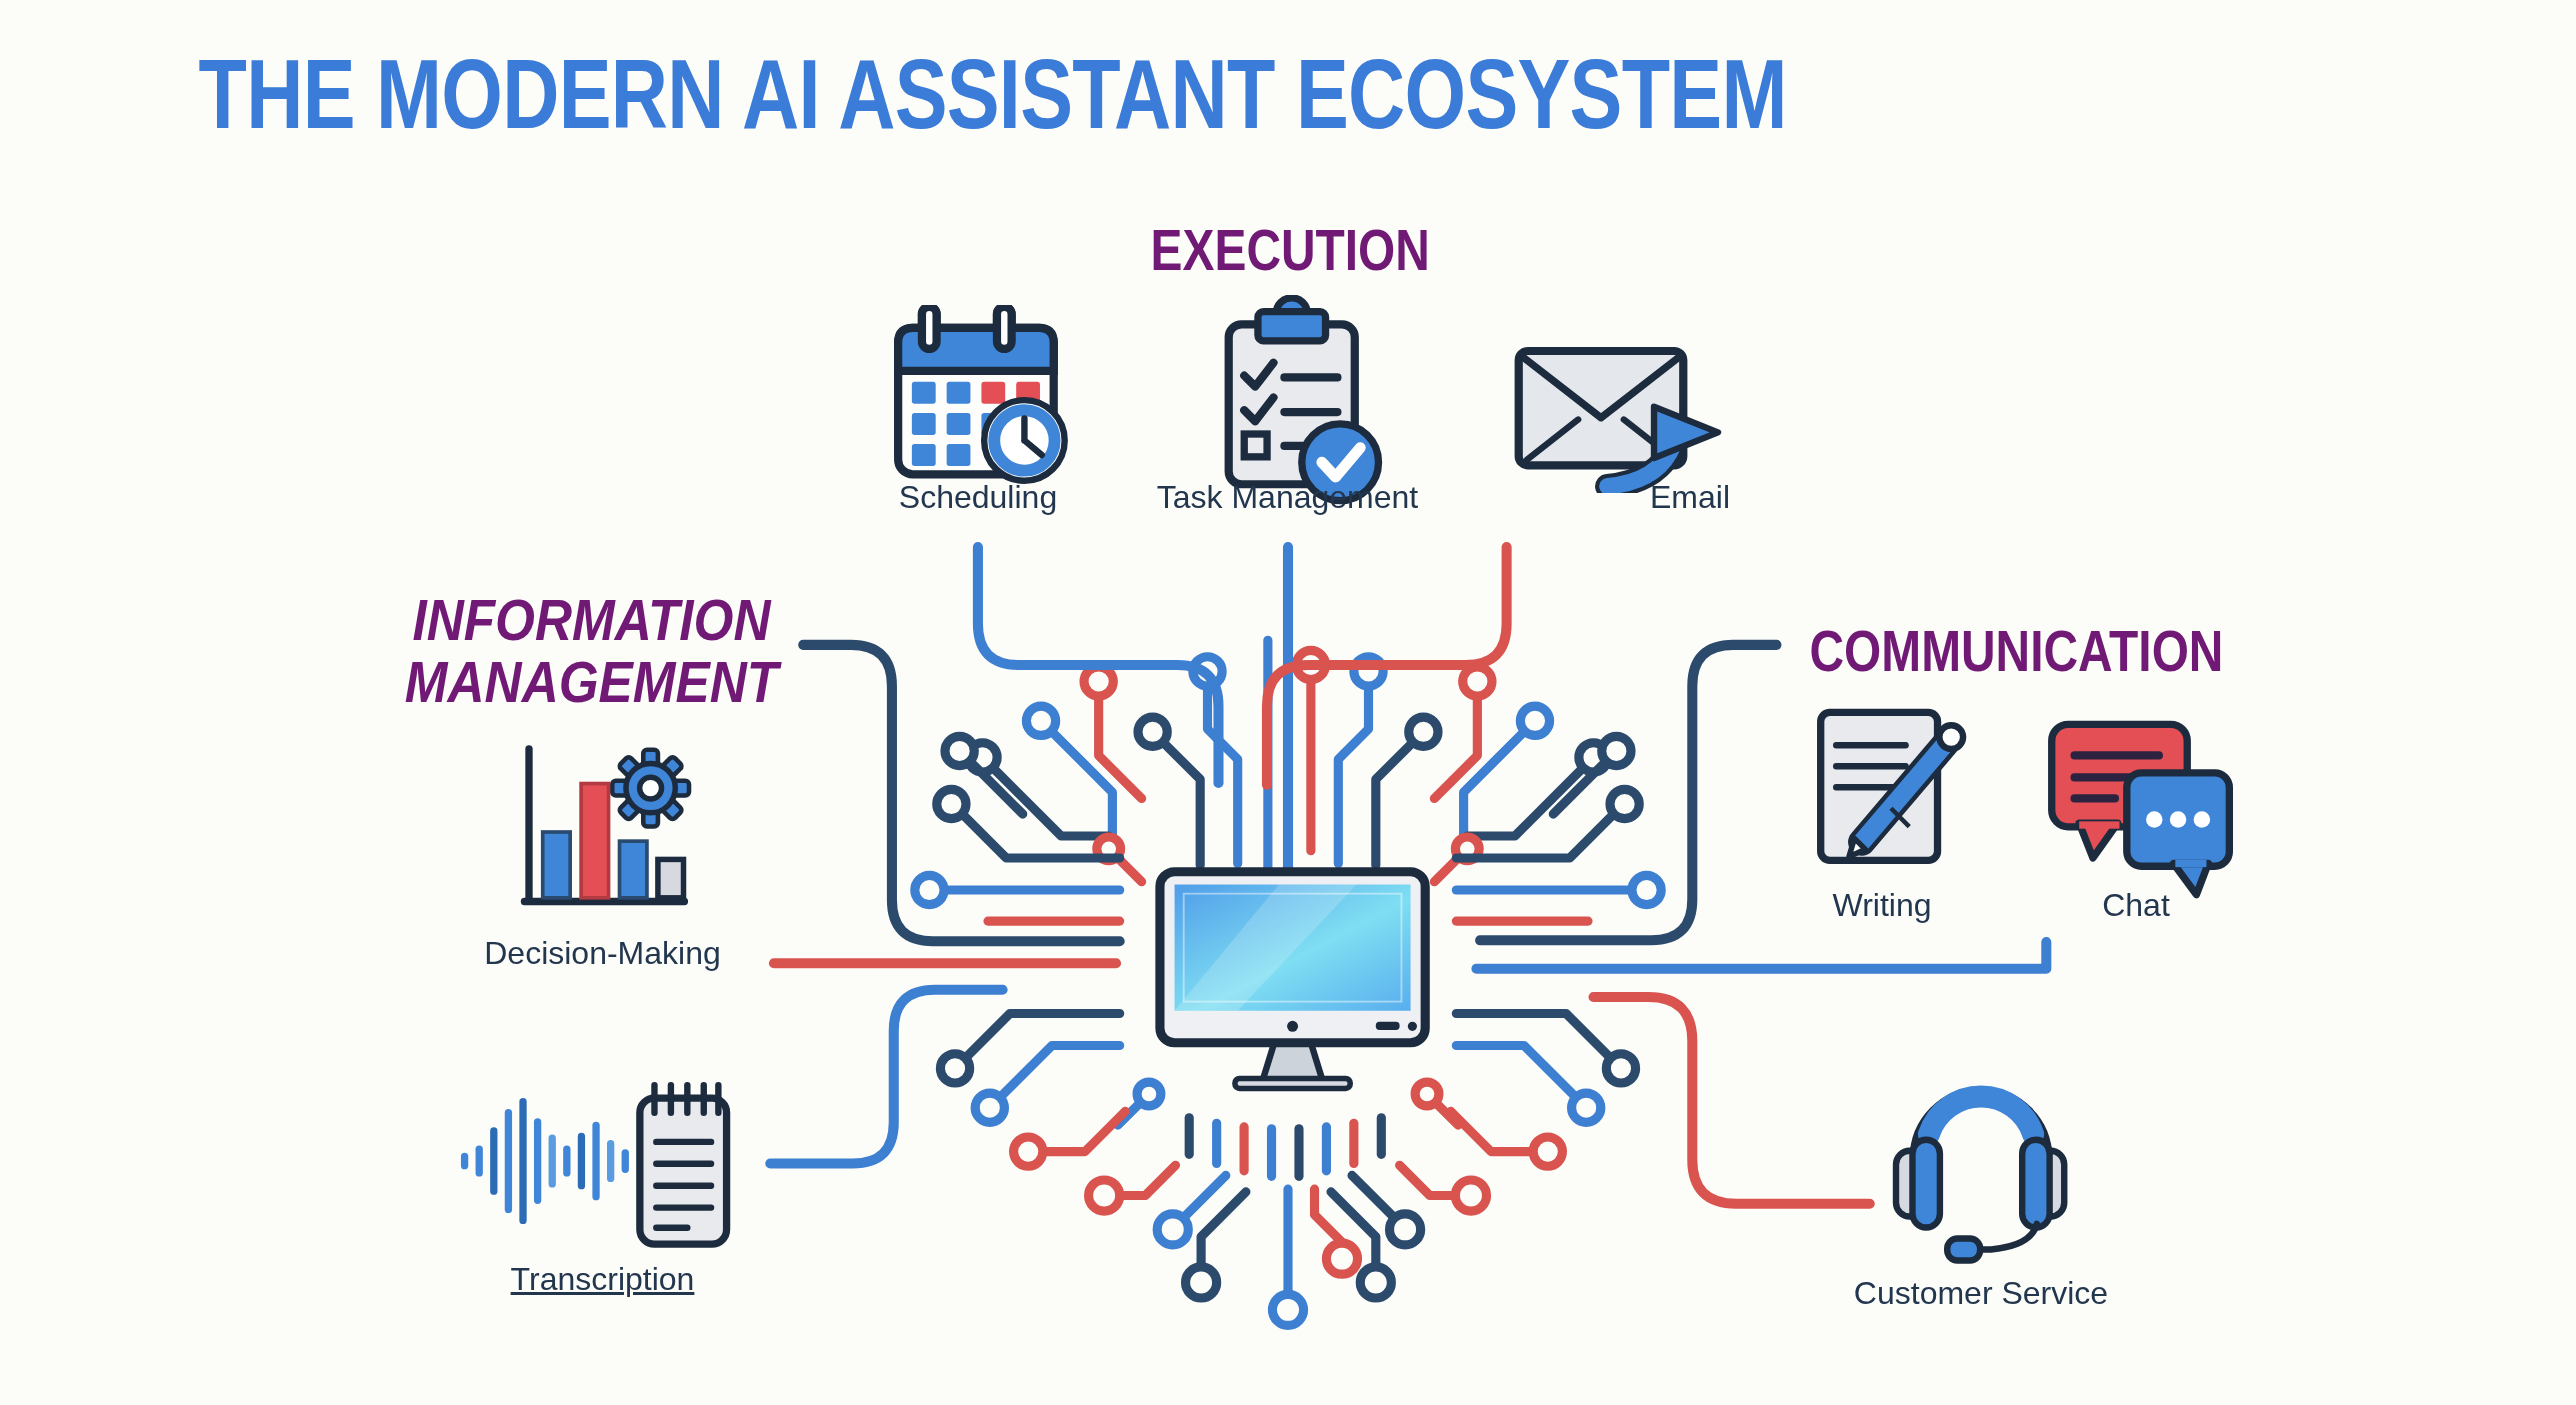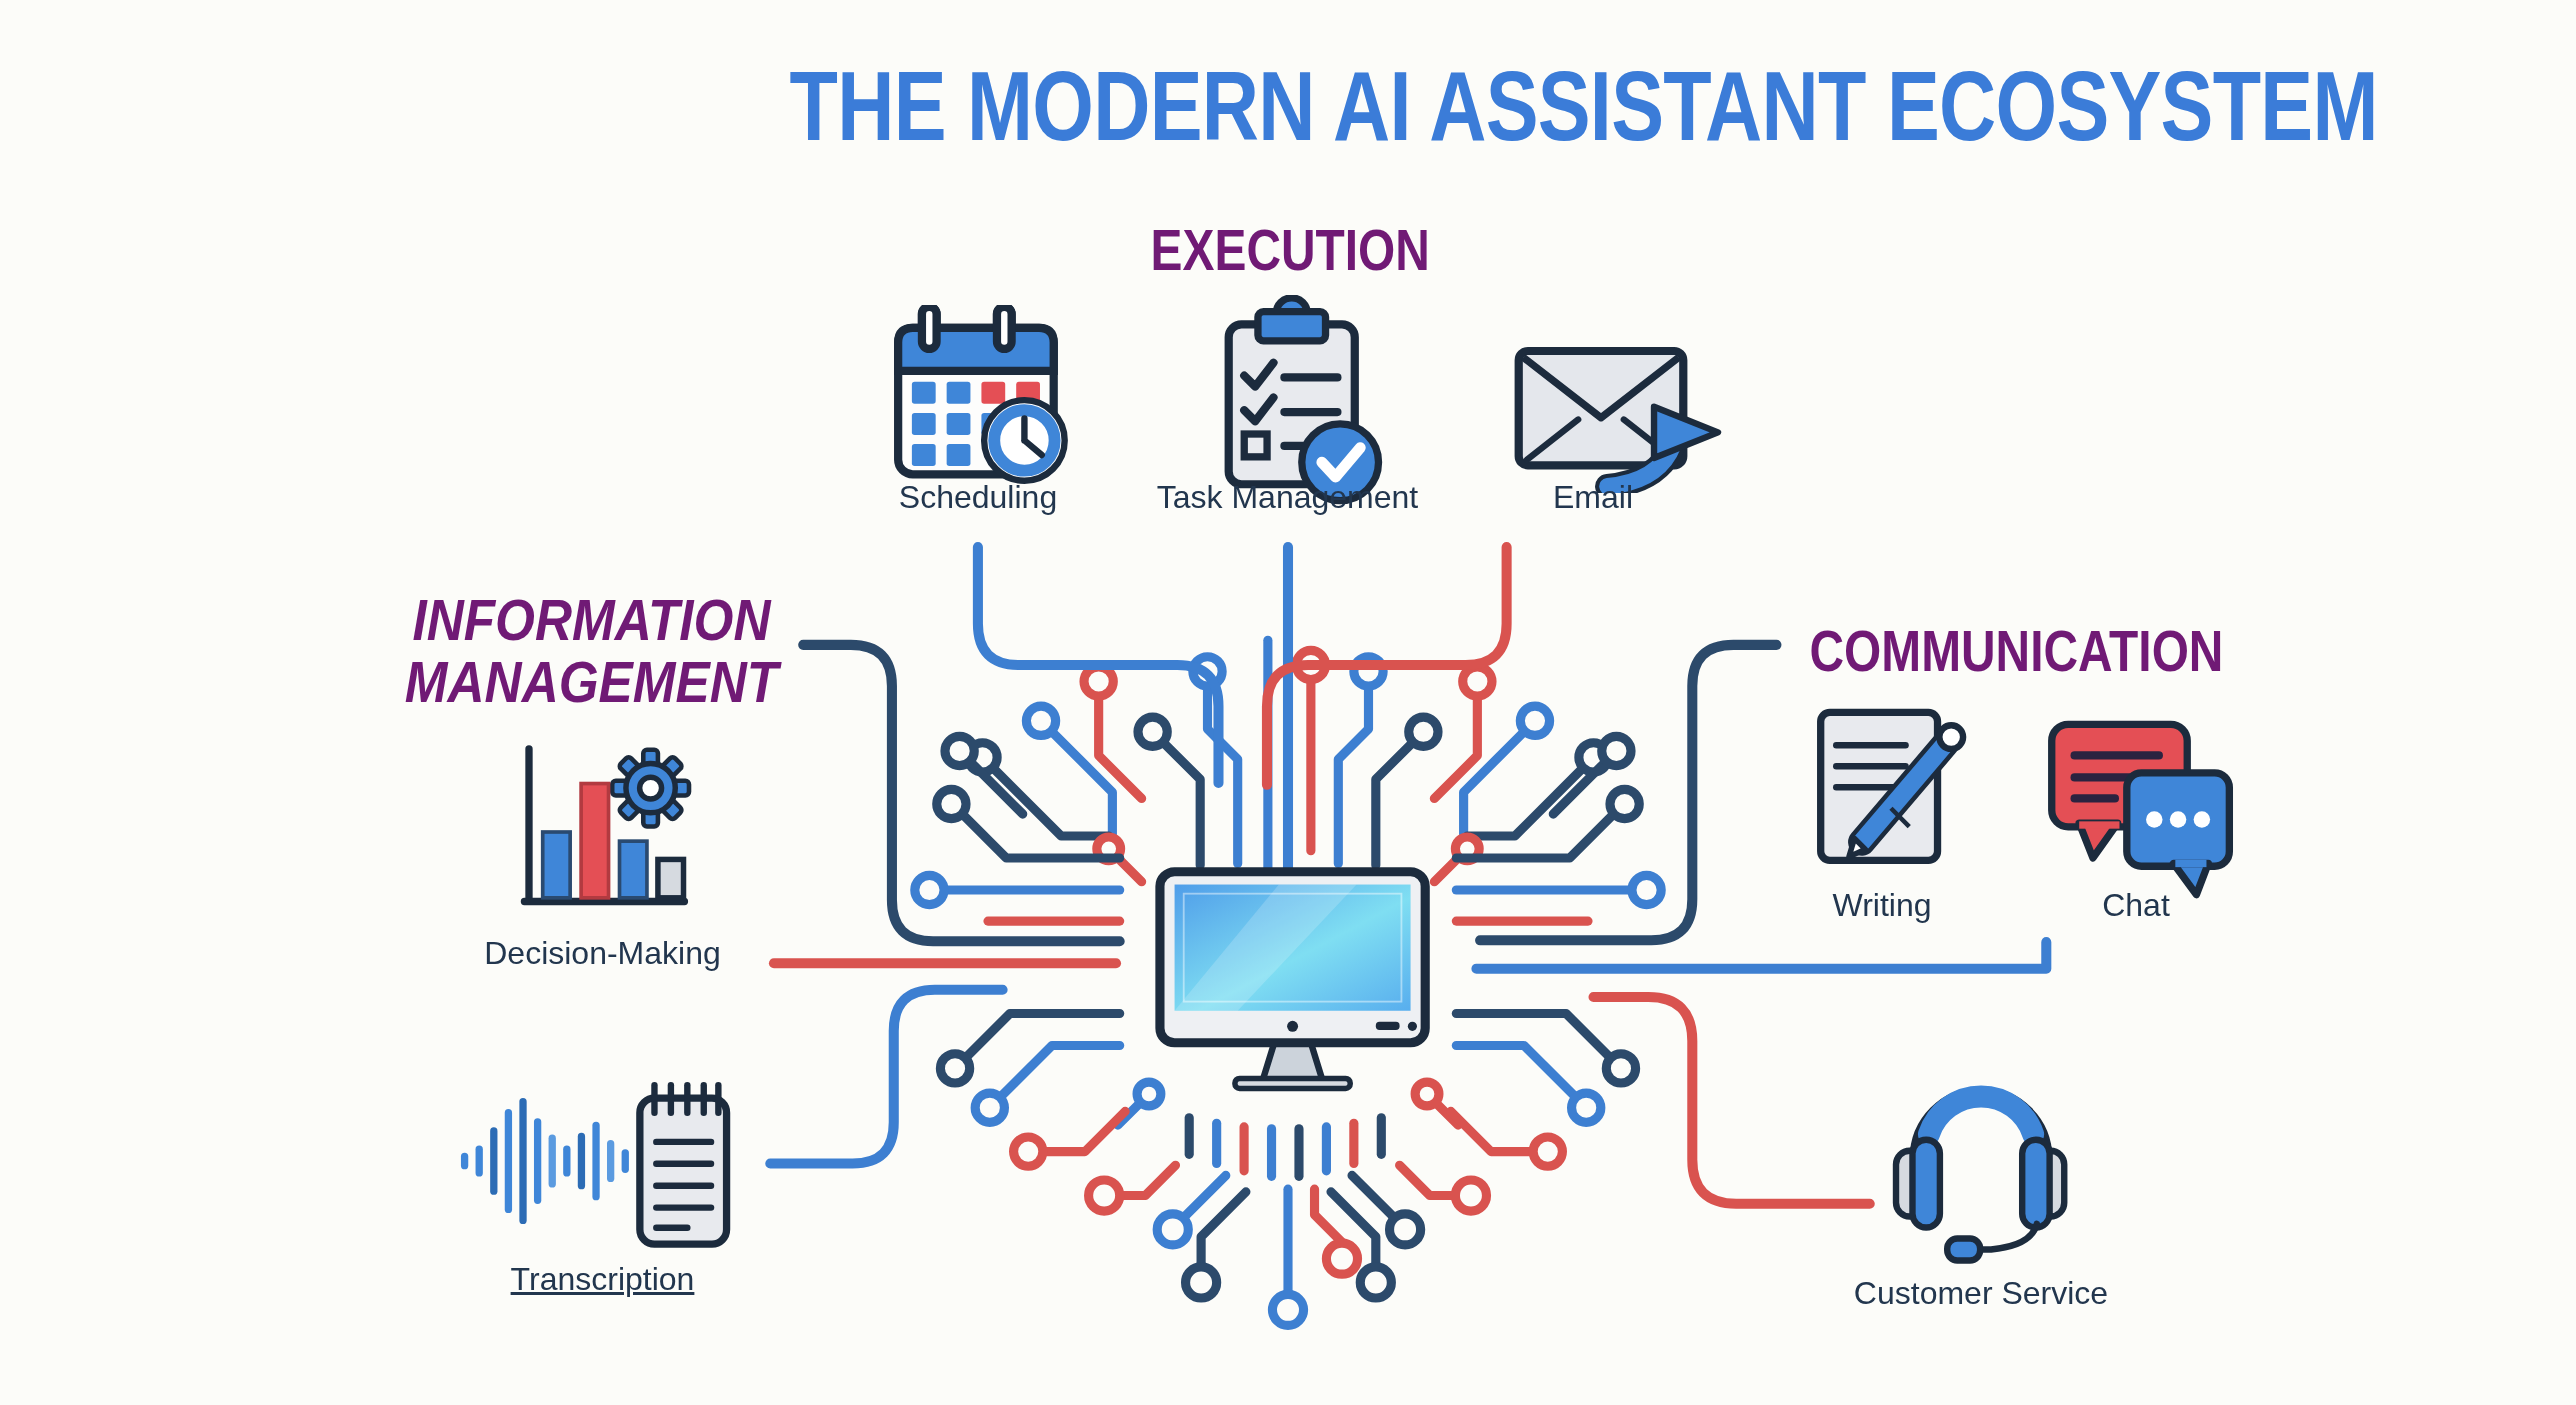--- a/index.html
+++ b/index.html
@@ -6,22 +6,22 @@
   body{
     width:2576px;height:1405px;
     background:#fcfcf9;
     font-family:"Liberation Sans", sans-serif;
     overflow:hidden;
     position:relative;
   }
   #stage{position:absolute;inset:0;width:2576px;height:1405px;}
 
   .page-title{
-    position:absolute;left:0;right:0;top:56px;
-    text-align:right;
+    position:absolute;left:0;right:0;top:44px;
+    text-align:left;
     color:#3b7cd8;
     font-size:99px;font-weight:700;line-height:1;
     white-space:nowrap;
   }
   .page-title .cond{display:inline-block;transform:scaleX(.80);transform-origin:center;letter-spacing:-0.9px;}
 
   .section-heading{
     position:absolute;
     color:#701a75;
     font-size:57px;font-weight:700;line-height:1.08;
@@ -34,21 +34,21 @@
 
   .node-label{
     position:absolute;
     color:#22364e;
     font-size:32px;font-weight:400;line-height:1.15;
     text-align:center;
     white-space:nowrap;
   }
   #label-scheduling{left:841px;width:274px;top:479px;}
   #label-task{left:1132px;width:311px;top:479px;}
-  #label-email{left:1456px;width:274px;top:479px;}
+  #label-email{left:1456px;width:274px;top:479px;text-align:right;}
   #label-decision{left:438px;width:329px;top:935px;}
   #label-transcription{left:447px;width:311px;top:1261px;text-decoration:underline;}
   #label-writing{left:1745px;width:274px;top:887px;}
   #label-chat{left:1999px;width:274px;top:887px;}
   #label-customer{left:1798px;width:366px;top:1261px;margin-top:14px;}
 
   .icon-abs{position:absolute;}
   svg{display:block;}
 </style>
 </head>

